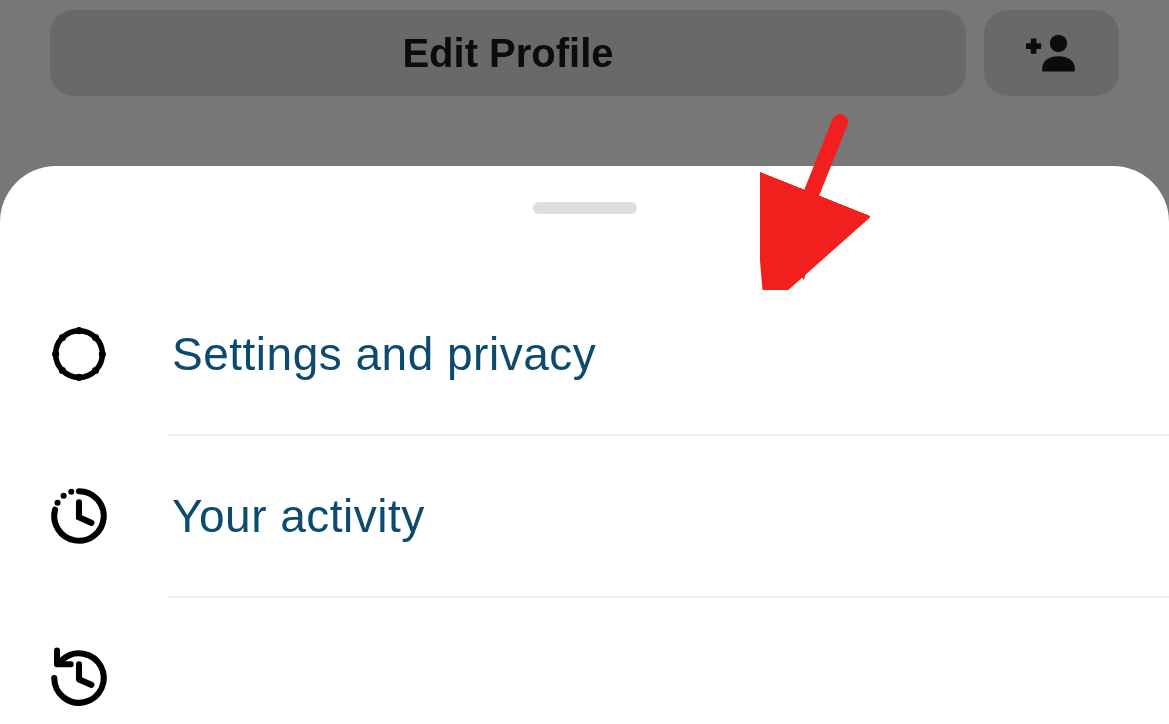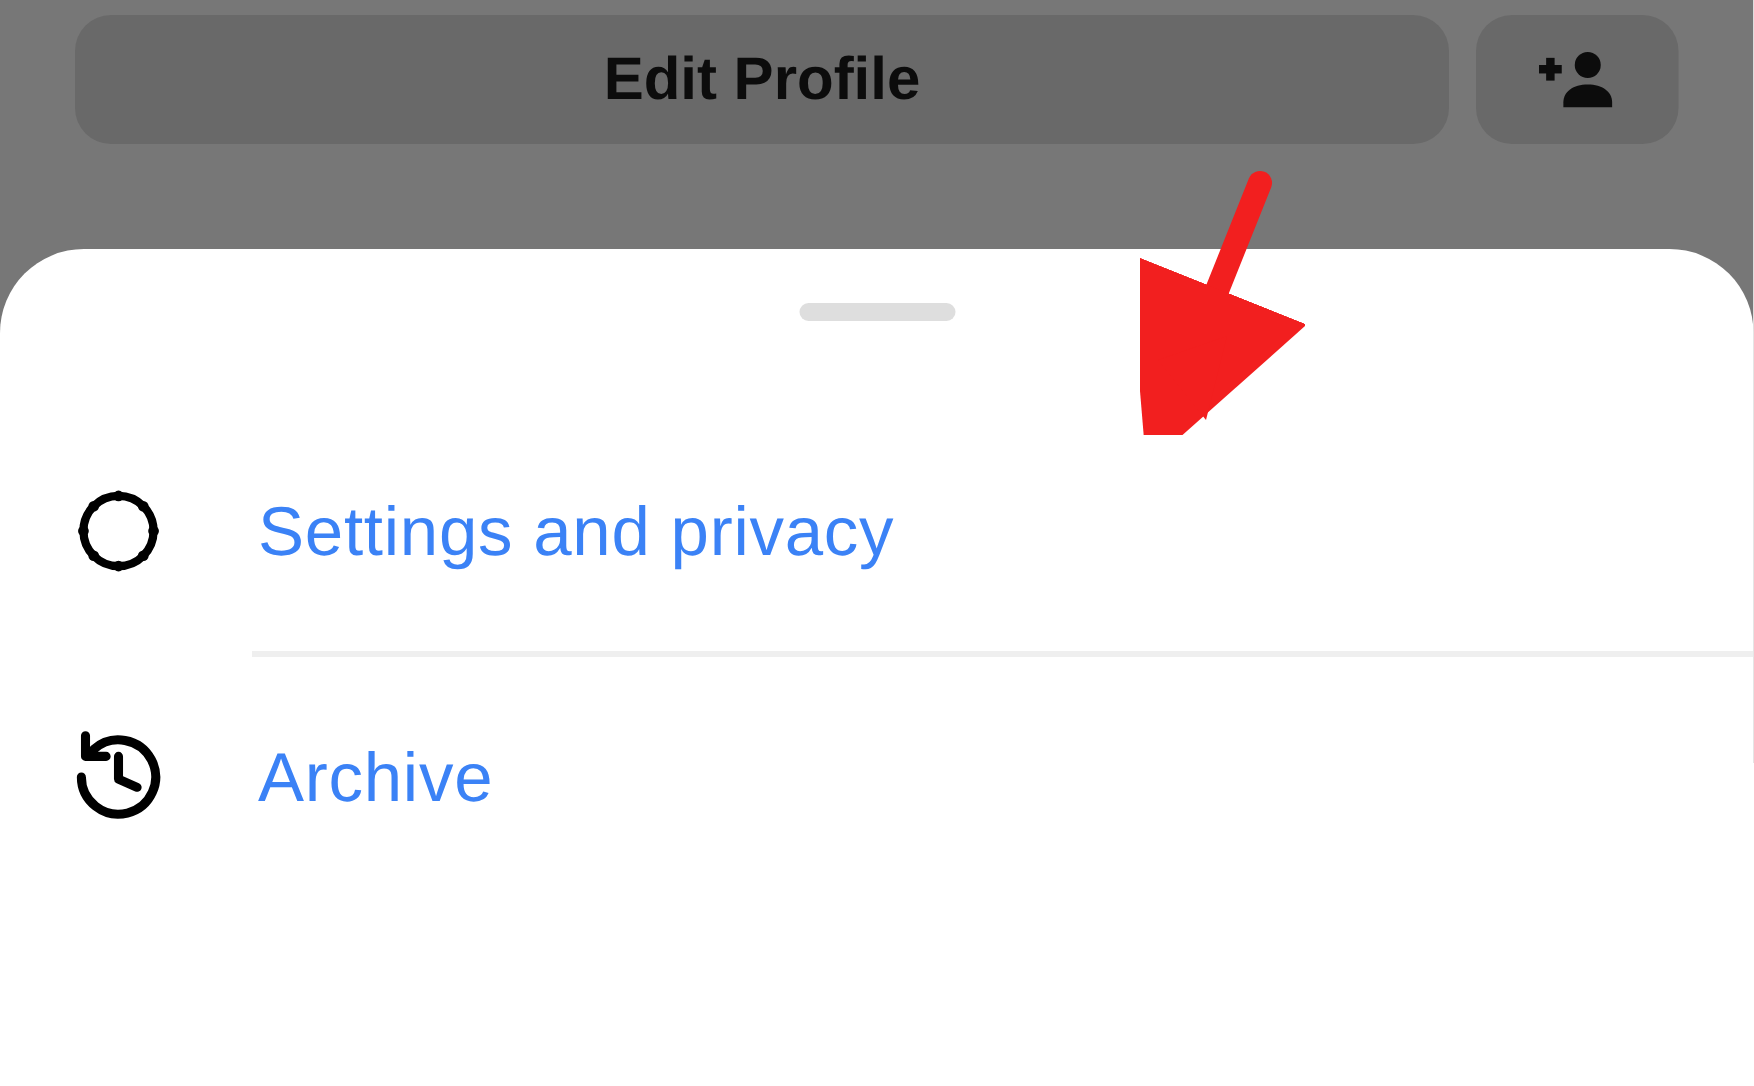--- a/index.html
+++ b/index.html
@@ -93,21 +93,21 @@
     height: 66px;
     flex: 0 0 66px;
     display: flex;
     align-items: center;
     justify-content: center;
   }
   .menu-icon svg { width: 66px; height: 66px; stroke: #000; }
   .menu-label {
     font-size: 46px;
     font-weight: 400;
-    color: #3b82f6;
+    color: #0c4a6e;
     letter-spacing: .5px;
   }
   .divider {
     height: 2px;
     background: #efefef;
     margin-left: 168px;
   }
 
   
   .arrow {
@@ -153,32 +153,43 @@
           <circle cx="18" cy="6" r="1.3" fill="#000" stroke="none"></circle>
           <circle cx="6" cy="18" r="1.3" fill="#000" stroke="none"></circle>
           <circle cx="18" cy="18" r="1.3" fill="#000" stroke="none"></circle>
         </svg>
       </span>
       <span class="menu-label">Settings and privacy</span>
     </button>
 
     <div class="divider"></div>
 
+    <button class="menu-item">
+      <span class="menu-icon">
+        <svg viewBox="0 0 24 24" fill="none" stroke-width="2.2" stroke-linecap="round">
+          <path d="M12 3 a9 9 0 1 1 -8.7 6.7"></path>
+          <circle cx="4.2" cy="7.2" r="1.1" fill="#000" stroke="none"></circle>
+          <circle cx="6.4" cy="4.6" r="1.1" fill="#000" stroke="none"></circle>
+          <circle cx="9.2" cy="3.2" r="1.1" fill="#000" stroke="none"></circle>
+          <polyline points="12,7 12,12.5 16.5,14.5"></polyline>
+        </svg>
+      </span>
+      <span class="menu-label">Your activity</span>
+    </button>
 
     <div class="divider"></div>
 
     <button class="menu-item">
       <span class="menu-icon">
         <svg viewBox="0 0 24 24" fill="none" stroke-width="2.2" stroke-linecap="round" stroke-linejoin="round">
           <path d="M3 12a9 9 0 1 0 3-6.7"></path>
           <polyline points="4,2 4,7 9,7"></polyline>
           <polyline points="12,7 12,12.5 16.5,14.5"></polyline>
         </svg>
       </span>
-      <span class="menu-label">Archive</span>
     </button>
 
   </div>
 </div>
 
 <svg class="arrow" width="110" height="180" viewBox="0 0 110 180">
   <defs>
     <marker id="arrhead" markerWidth="8" markerHeight="8" refX="4" refY="4" orient="auto">
       <polygon points="0,0 8,4 0,8" fill="#f21f1f"></polygon>
     </marker>

